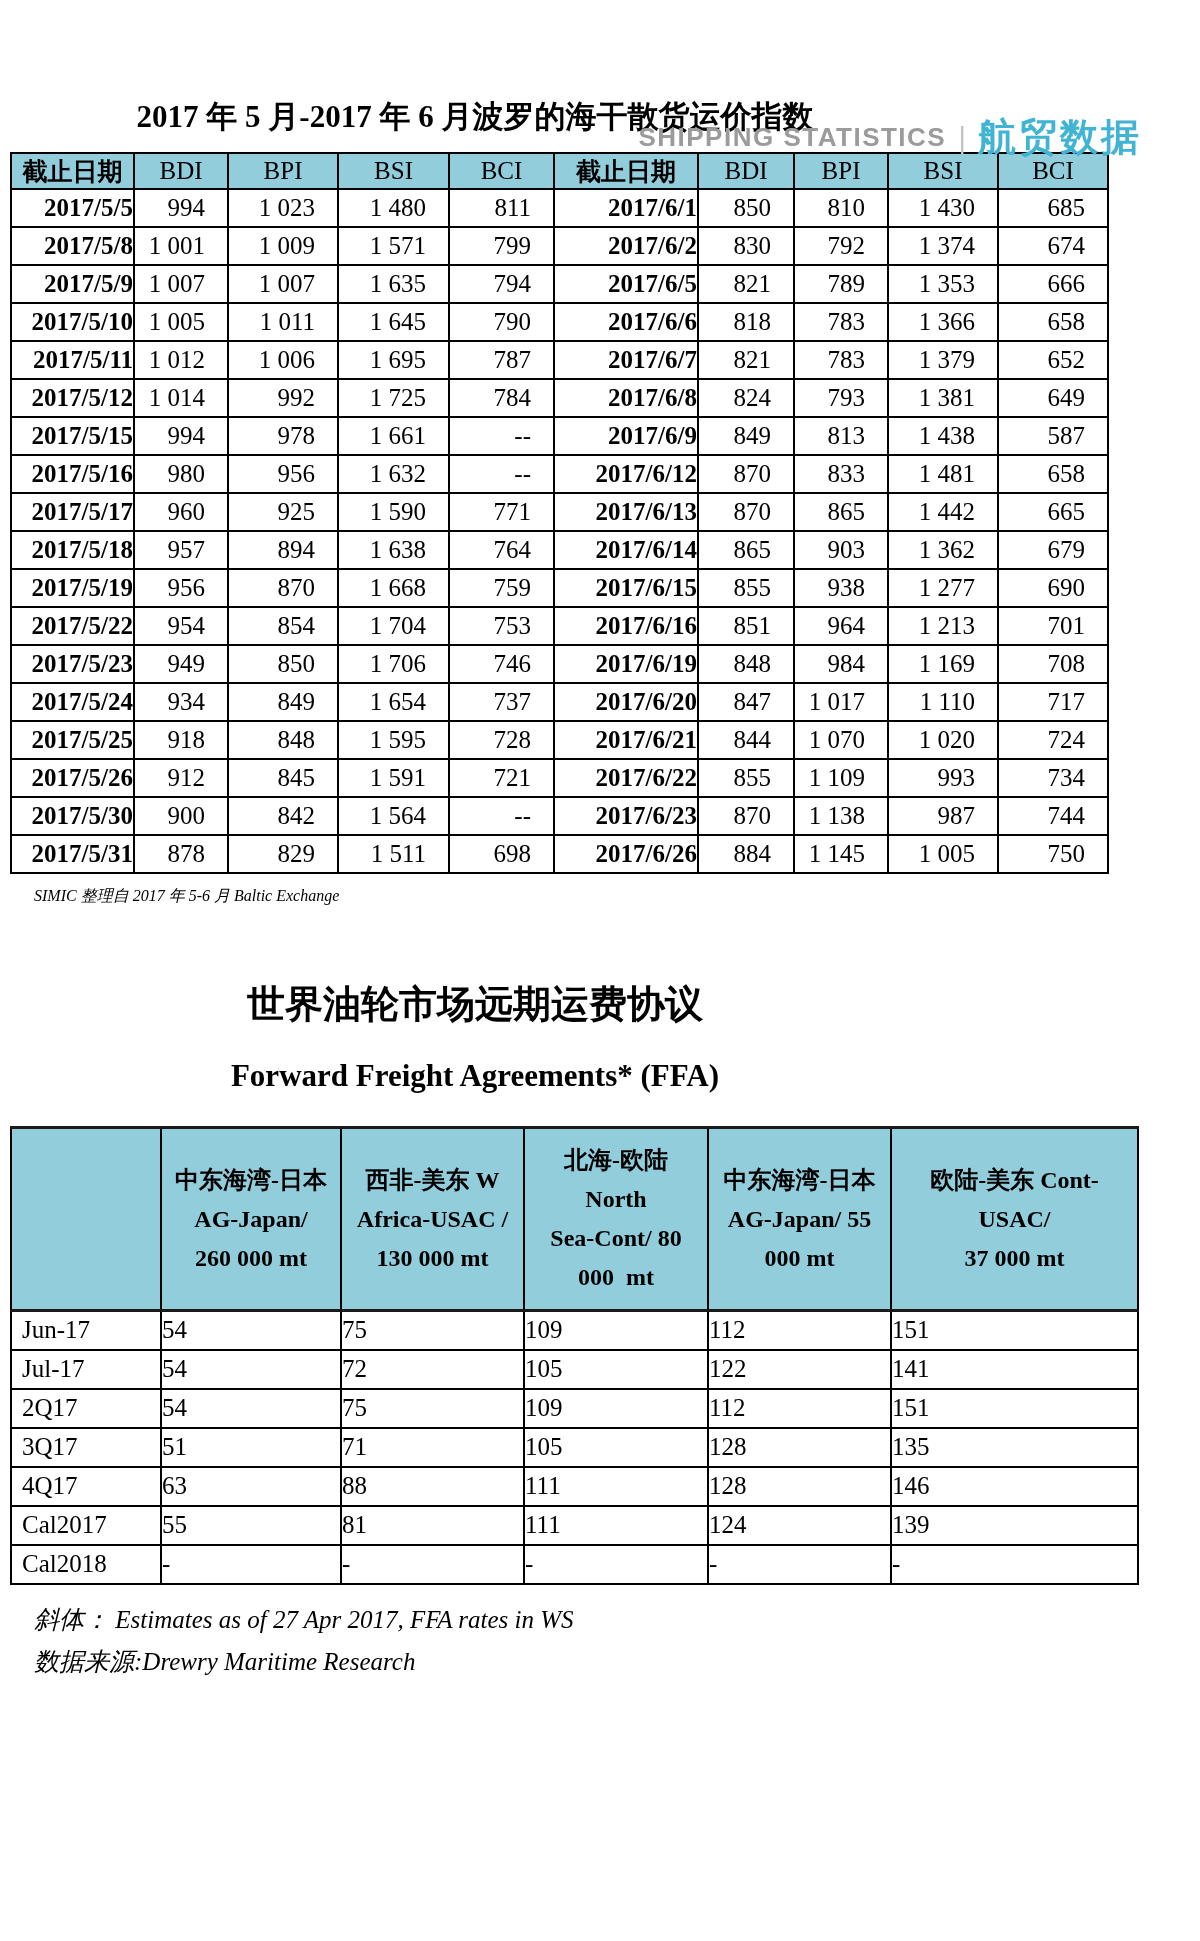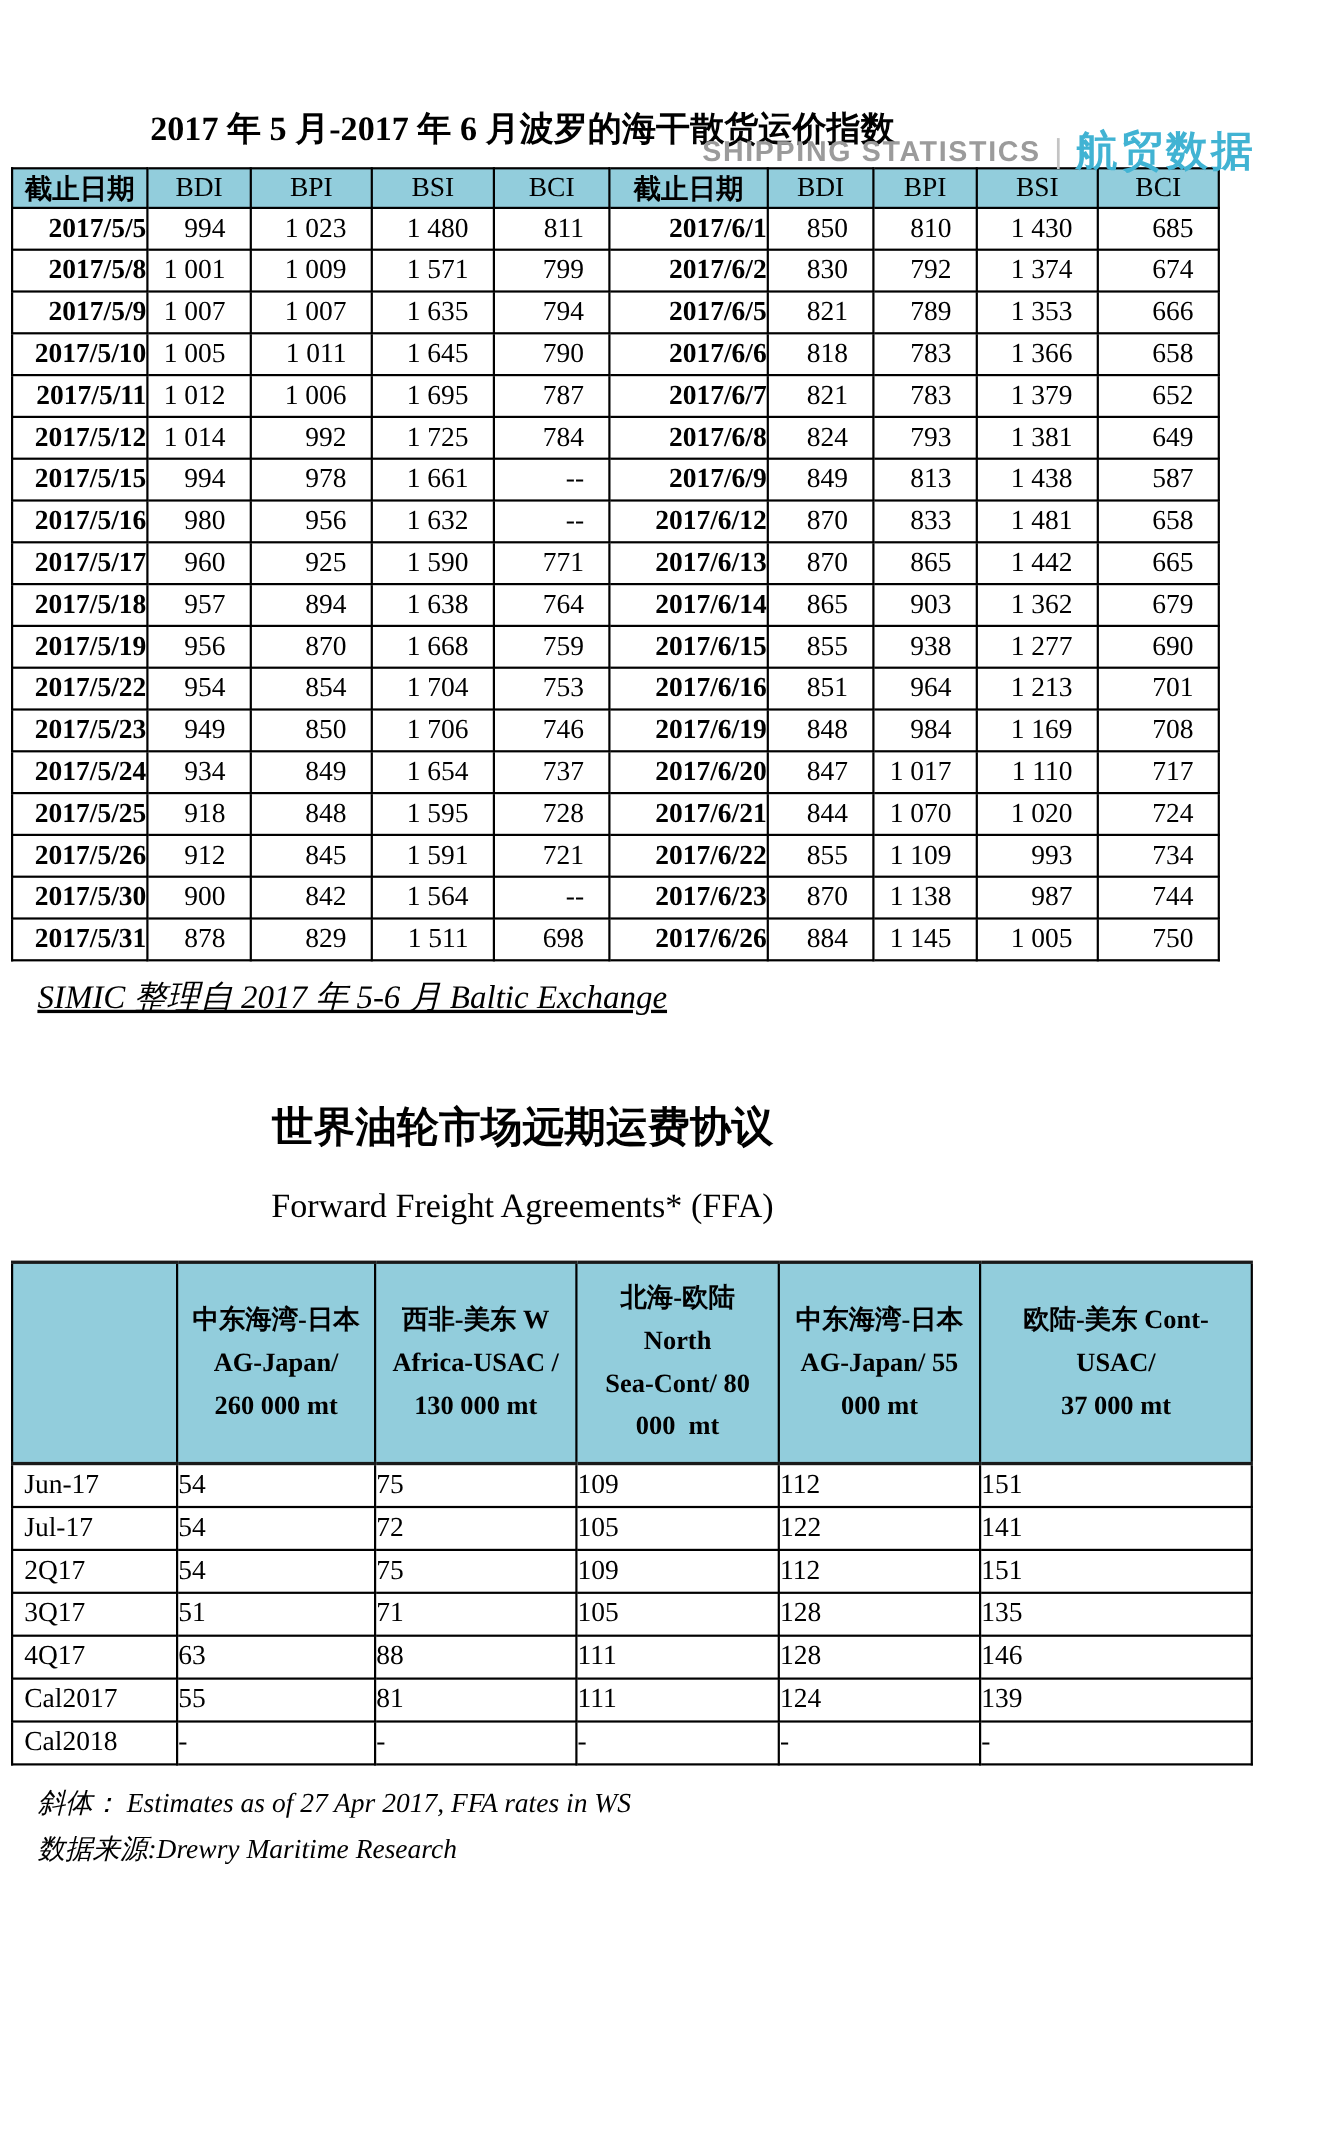--- a/index.html
+++ b/index.html
@@ -18,32 +18,32 @@
   .runhead{position:absolute;top:16px;right:58px;display:flex;align-items:center;gap:12px;}
   .stats-label{font-family:"Liberation Sans",sans-serif;font-weight:bold;
                font-size:26px;color:var(--gray);letter-spacing:1.5px;}
   .sep{font-family:"Liberation Sans",sans-serif;font-size:30px;color:#c4c4c4;font-weight:normal;}
   .brand{font-family:"Liberation Sans",sans-serif;font-weight:bold;font-size:38px;
          color:var(--accent);letter-spacing:3px;}
 
   .title-wrap{width:950px;text-align:center;}
   .t1-title{margin-top:96px;font-size:31px;font-weight:bold;}
   .t2-title-cn{margin-top:72px;font-size:38px;font-weight:bold;}
-  .t2-title-en{margin-top:28px;font-size:31px;font-weight:normal;}
+  .t2-title-en{margin-top:28px;font-size:31px;font-weight:bold;}
 
   table{border-collapse:collapse;table-layout:fixed;margin-left:10px;}
   #t1{margin-top:14px;width:1097px;}
   #t1 th{background:var(--thbg);border:2px solid #000;height:36px;
          font-size:25px;font-weight:normal;text-align:center;}
   #t1 th.date-h{font-weight:bold;}
   #t1 td{border:2px solid #000;height:38px;font-size:25px;}
   td.date{font-weight:bold;text-align:right;padding-left:10px;}
   td.num{text-align:right;padding-right:22px;}
 
-  .source-line{margin:12px 0 0 34px;font-style:italic;font-size:30px;text-decoration:underline;}
+  .source-line{margin:12px 0 0 34px;font-style:italic;font-size:16px;}
 
   #t2{margin-top:32px;width:1127px;}
   #t2 th{background:var(--thbg);border:2px solid #000;border-bottom:3px solid #1a1a1a;
          border-top:3px solid #1a1a1a;font-size:24px;font-weight:bold;
          vertical-align:middle;padding:12px 4px;text-align:center;}
   #t2 .hline{line-height:39px;white-space:pre-wrap;}
   #t2 td{border:2px solid #000;height:39px;font-size:25px;}
   #t2 td.label{text-align:left;padding-left:10px;}
   #t2 td.num{text-align:left;padding-right:15px;}
 

